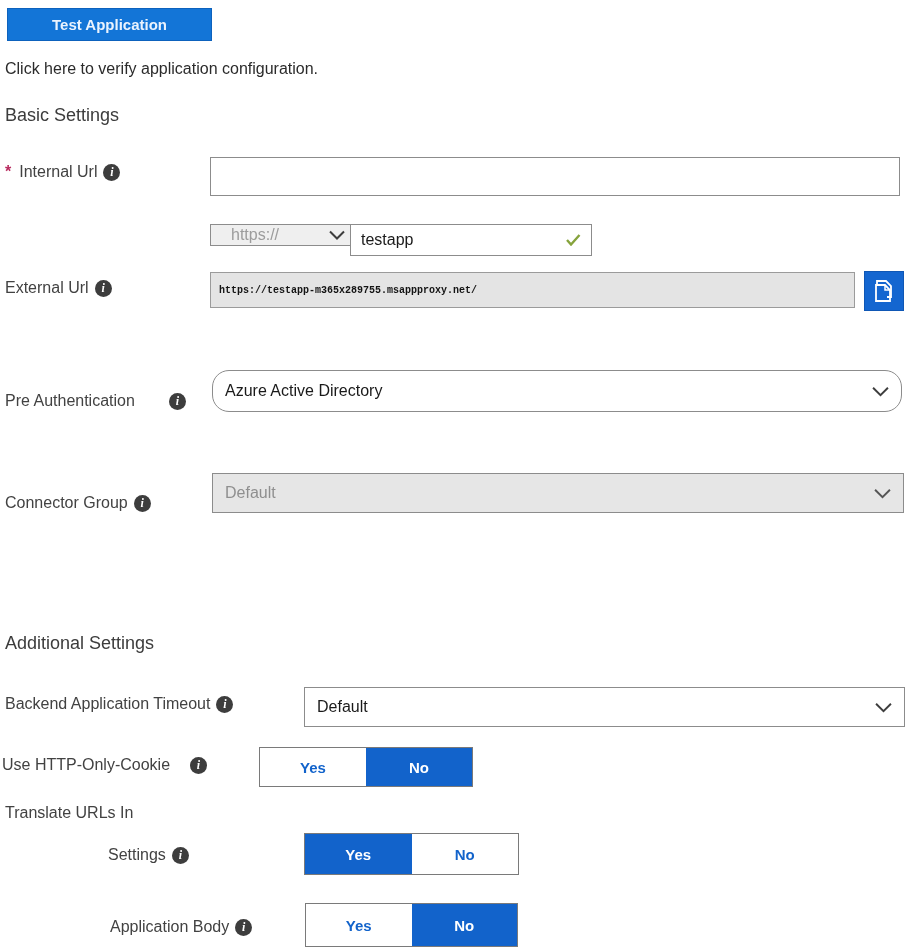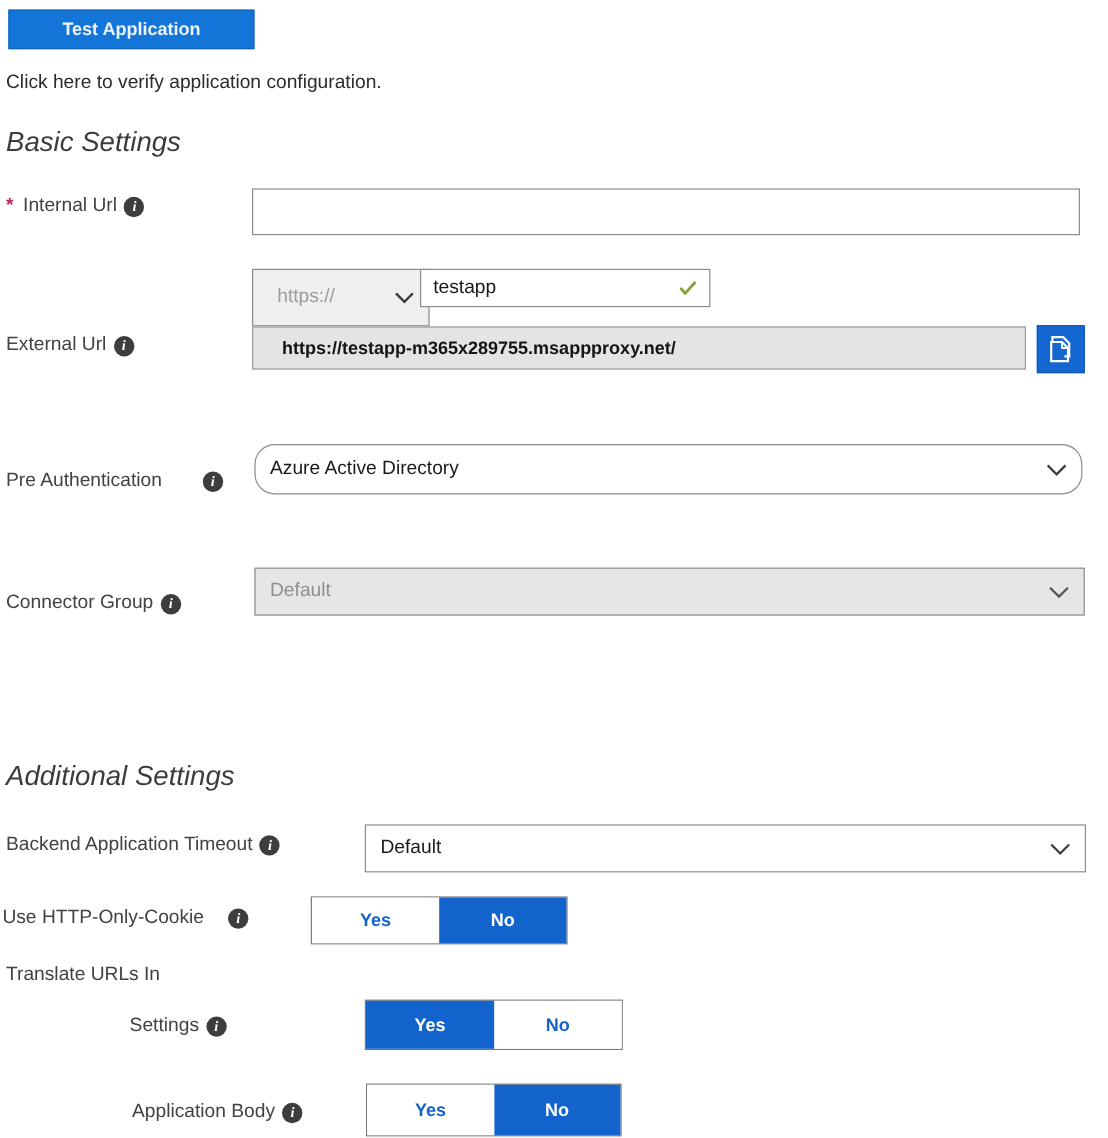--- a/index.html
+++ b/index.html
@@ -23,21 +23,21 @@
     background:#1375d7;
     color:#eaf3fe;
     font-size:15px; font-weight:bold;
     display:flex; align-items:center; justify-content:center;
     border:1px solid #0d62bd;
     cursor:pointer;
   }
 
   .verify-text { left:5px; top:60px; font-size:16px; color:#2b2b2b; }
 
-  .section-h { left:5px; font-size:23px; color:#3c3c3c;font-style:italic; }
+  .section-h { left:5px; font-size:18px; color:#3c3c3c; }
 
   .lbl { font-size:16px; color:#424242; display:flex; align-items:center; gap:6px; white-space:nowrap; }
   .req { color:#b82a5e; font-weight:bold; margin-right:2px; }
 
   .info-i {
     display:inline-flex; align-items:center; justify-content:center;
     width:17px; height:17px; border-radius:50%;
     background:#3d3d3d; color:#fff;
     font-family:"Liberation Serif", serif;
     font-size:12px; font-weight:bold; font-style:italic;
@@ -59,22 +59,22 @@
   .dropdown .dd-text { flex:1 1 auto; overflow:hidden; white-space:nowrap; }
   .dropdown.disabled { background:#e6e6e6; color:#8f8f8f; cursor:default; }
   .dropdown.scheme { background:#efefef; color:#9c9c9c; }
   .chev { flex:0 0 auto; margin-left:8px; display:flex; align-items:center; }
 
   .check-wrap { display:flex; align-items:center; }
 
   .readonly-field {
     background:#e4e4e4; border:1px solid #9b9b9b;
     display:flex; align-items:center;
-    font-size:15px; font-weight:bold; color:#141414;
-    padding:0 24px; white-space:nowrap; overflow:hidden;
+    font-size:10px; font-weight:bold; color:#141414;
+    padding:0 8px; white-space:nowrap; overflow:hidden;font-family:Liberation Mono, monospace;
   }
 
   .copy-btn {
     background:#1466d0; border:1px solid #0f57b5;
     display:flex; align-items:center; justify-content:center;
     cursor:pointer;
   }
 
   
   .toggle {
@@ -99,21 +99,21 @@
 
   <div class="abs section-h" style="top:105px;">Basic Settings</div>
 
   <div class="abs lbl" style="left:5px; top:163px;">
     <span class="req">*</span>
     <span>Internal Url</span>
     <span class="info-i">i</span>
   </div>
   <input class="abs txt-input" style="left: 210px; top: 157px; width: 690px; height: 39px;" value="">
 
-  <div class="abs dropdown scheme" style="left:210px; top:224px; width:148px; height:48px;">
+  <div class="abs dropdown scheme" style="left:210px; top:224px; width:148px; height:22px;">
     <span class="dd-text" style="padding-left:8px;">https://</span>
     <span class="chev">
       <svg width="16" height="10" viewBox="0 0 16 10">
           <polyline points="1,1.5 8,8.5 15,1.5" stroke="#3d3d3d" stroke-width="2" fill="none"></polyline>
         </svg>
     </span>
   </div>
 
   <div class="abs txt-input check-wrap" style="left:350px; top:224px; width:242px; height:32px;">
     <span style="flex:1 1 auto; font-size:16px;">testapp</span>

